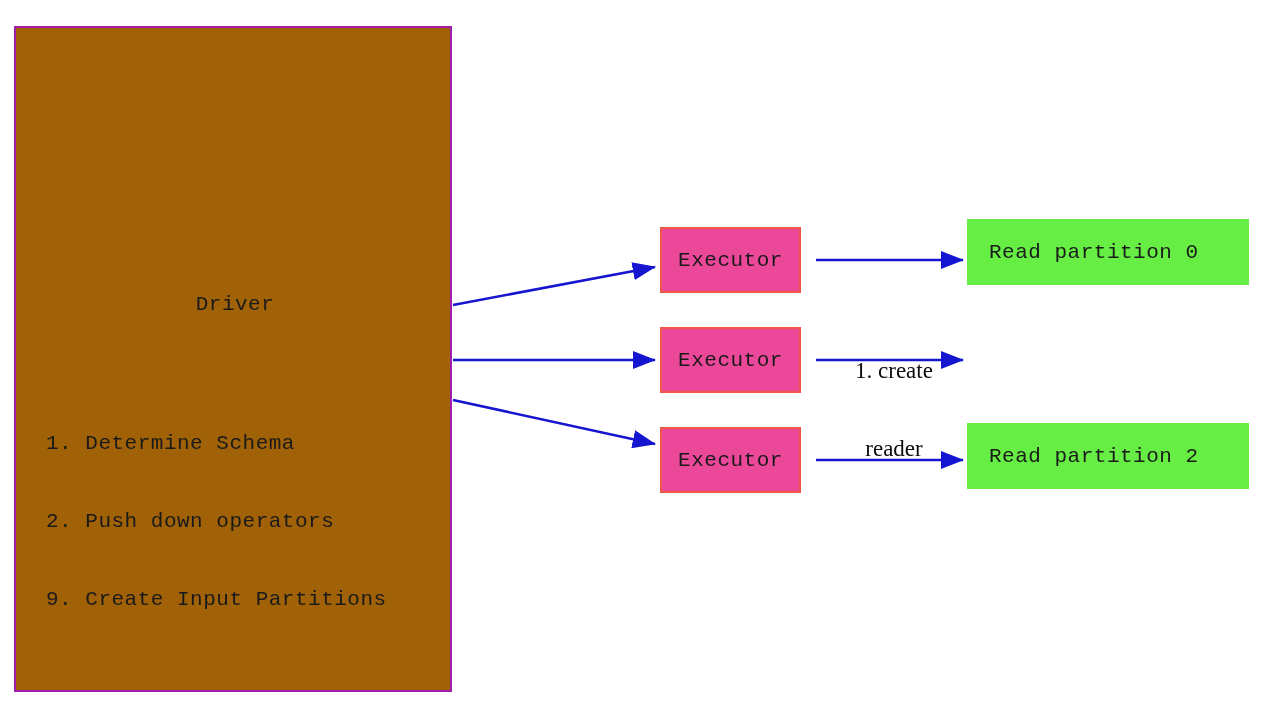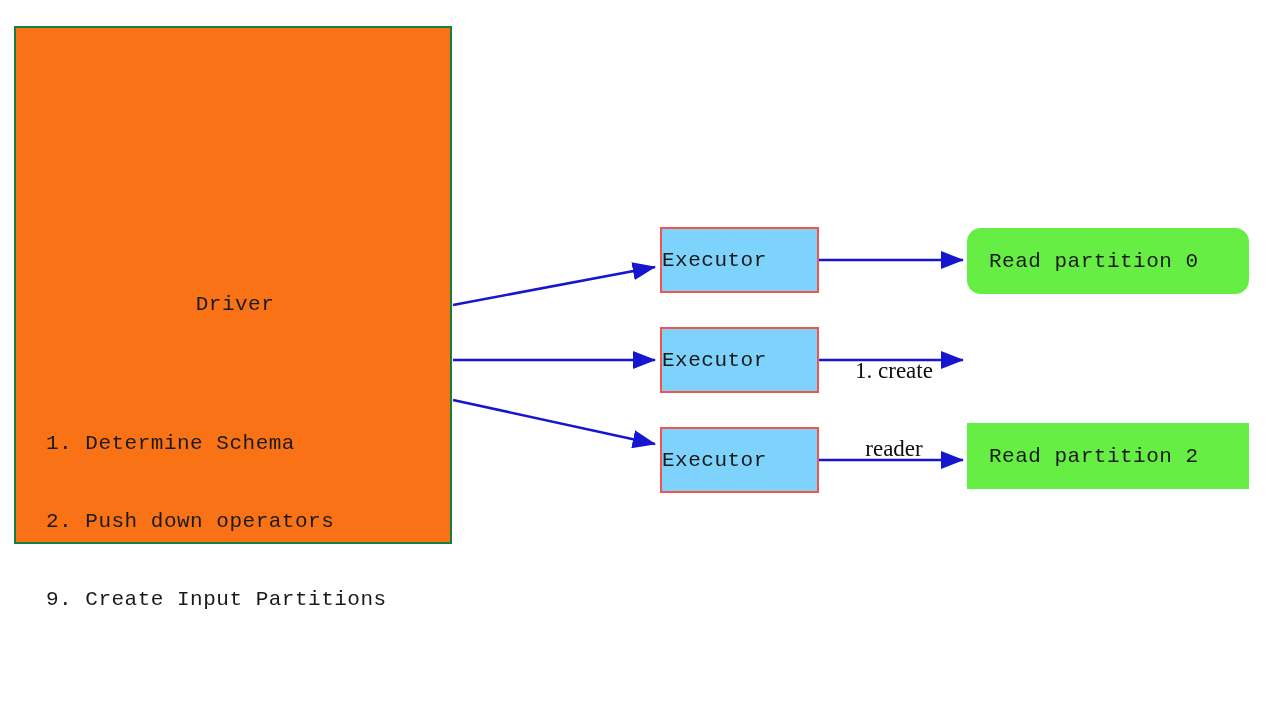--- a/index.html
+++ b/index.html
@@ -15,24 +15,24 @@
     overflow: hidden;
     font-family: "Liberation Sans", sans-serif;
   }
 
   
   .driver-box {
     position: absolute;
     left: 14px;
     top: 26px;
     width: 438px;
-    height: 518px;
-    border: 2px solid #15803d;
+    height: 666px;
+    border: 2px solid #a21caf;
     box-sizing: border-box;
-    background: #f97316;
+    background: #a16207;
   }
   .driver-title {
     position: absolute;
     left: 0;
     top: 265px;
     width: 438px;
     text-align: center;
     font-family: "Liberation Mono", "DejaVu Sans Mono", monospace;
     font-size: 21px;
     color: #1a1a1a;
@@ -50,28 +50,28 @@
     letter-spacing: 0.5px;
     white-space: pre;
     margin-left: 16px;
   }
   .driver-steps div { white-space: pre; }
 
   
   .executor-box {
     position: absolute;
     left: 660px;
-    width: 159px;
+    width: 141px;
     height: 66px;
     border: 2px solid #f4554a;
     box-sizing: border-box;
-    background: #7dd3fc;
+    background: #ec4899;
     display: flex;
     align-items: center;
-    justify-content: flex-start;
+    justify-content: center;
   }
   .executor-box .lbl {
     font-family: "Liberation Mono", "DejaVu Sans Mono", monospace;
     font-size: 21px;
     color: #1a1a1a;
     letter-spacing: 0.5px;
     white-space: pre;
   }
   .exec-r0 { top: 227px; }
   .exec-r1 { top: 327px; }
@@ -89,21 +89,21 @@
     align-items: center;
     padding-left: 22px;
   }
   .partition-box .lbl {
     font-family: "Liberation Mono", "DejaVu Sans Mono", monospace;
     font-size: 21px;
     color: #1a1a1a;
     letter-spacing: 0.5px;
     white-space: pre;
   }
-  .part-r0 { top: 228px; border-radius: 14px; }
+  .part-r0 { top: 219px; }
   .part-r1 { top: 327px; }
   .part-r2 { top: 423px; }
 
   
   #arrows {
     position: absolute;
     left: 0;
     top: 0;
     width: 1270px;
     height: 710px;

